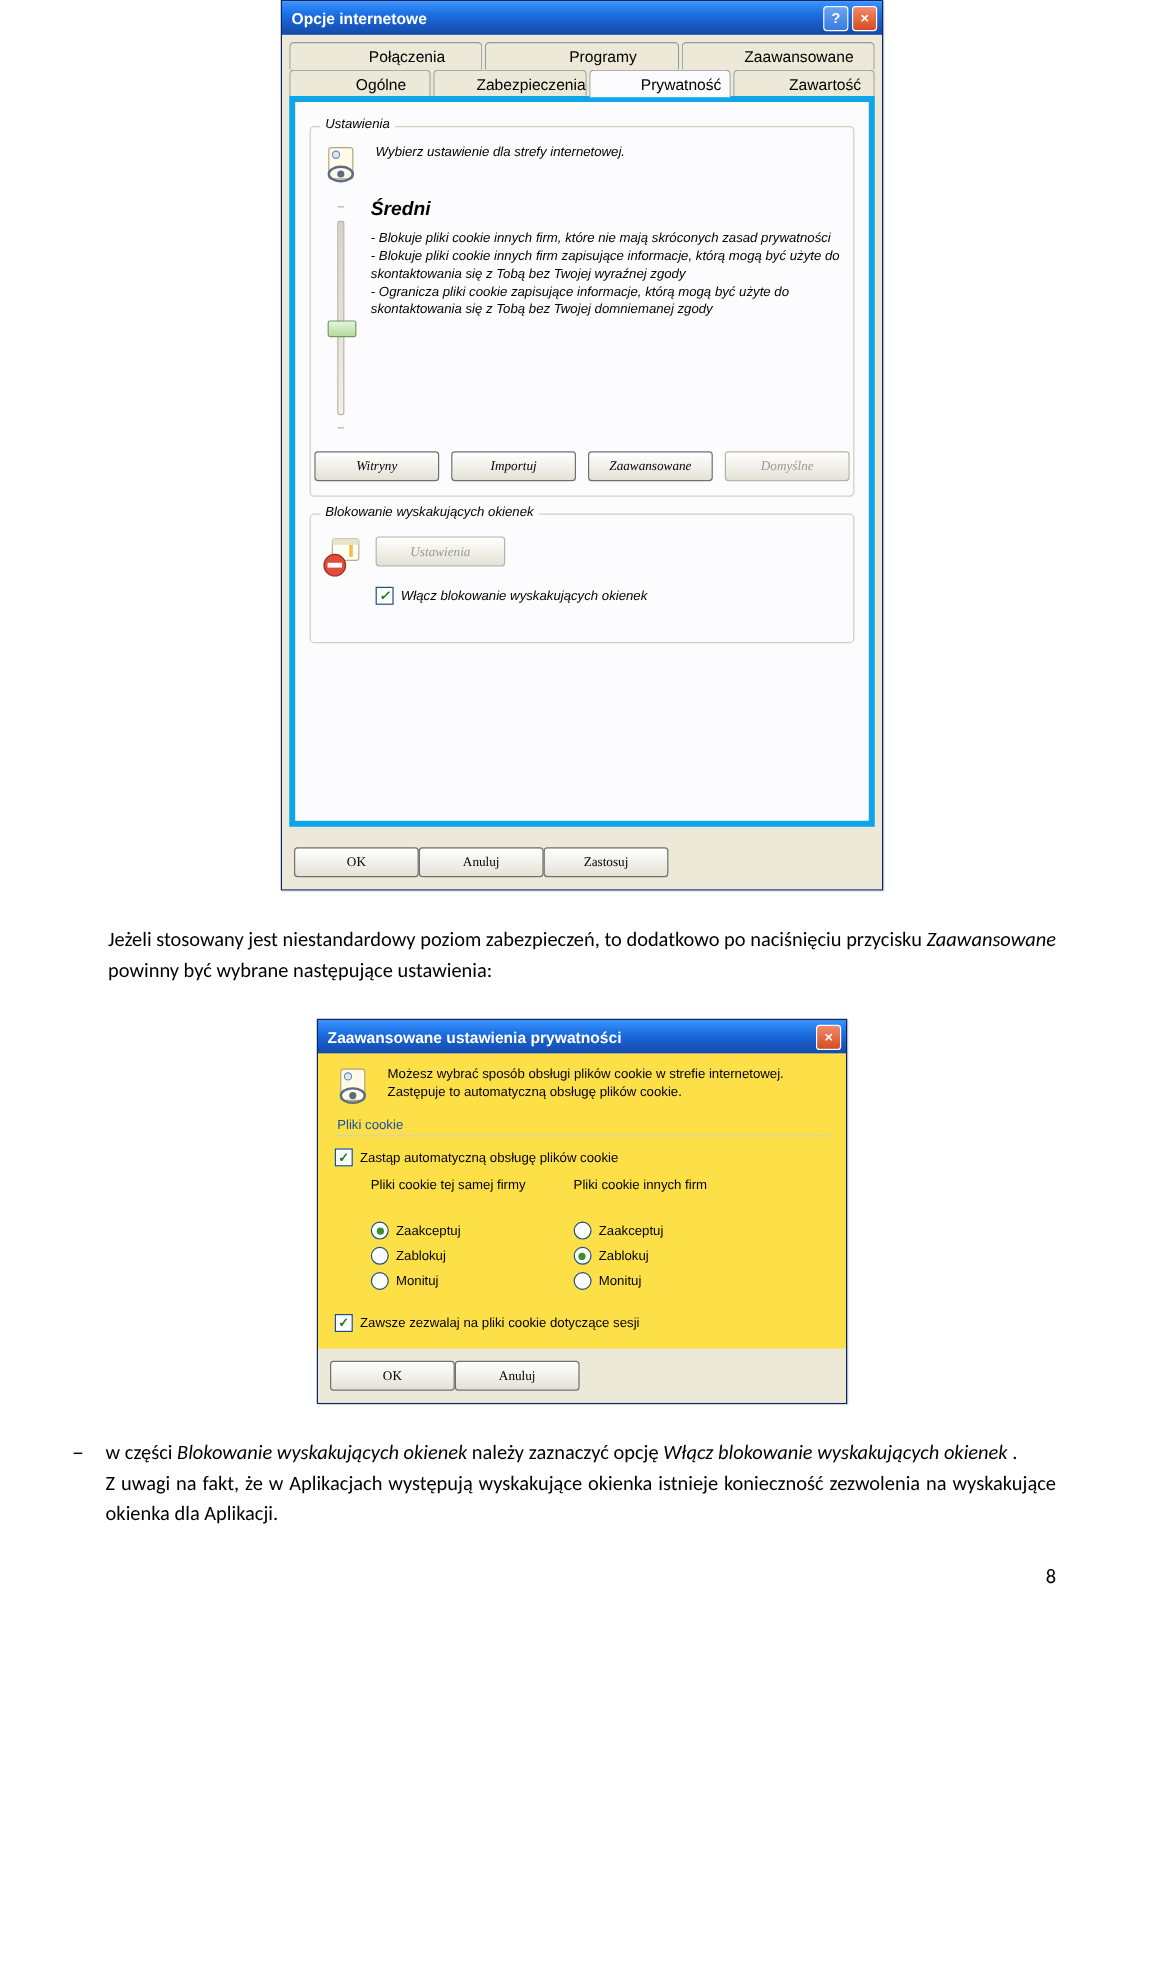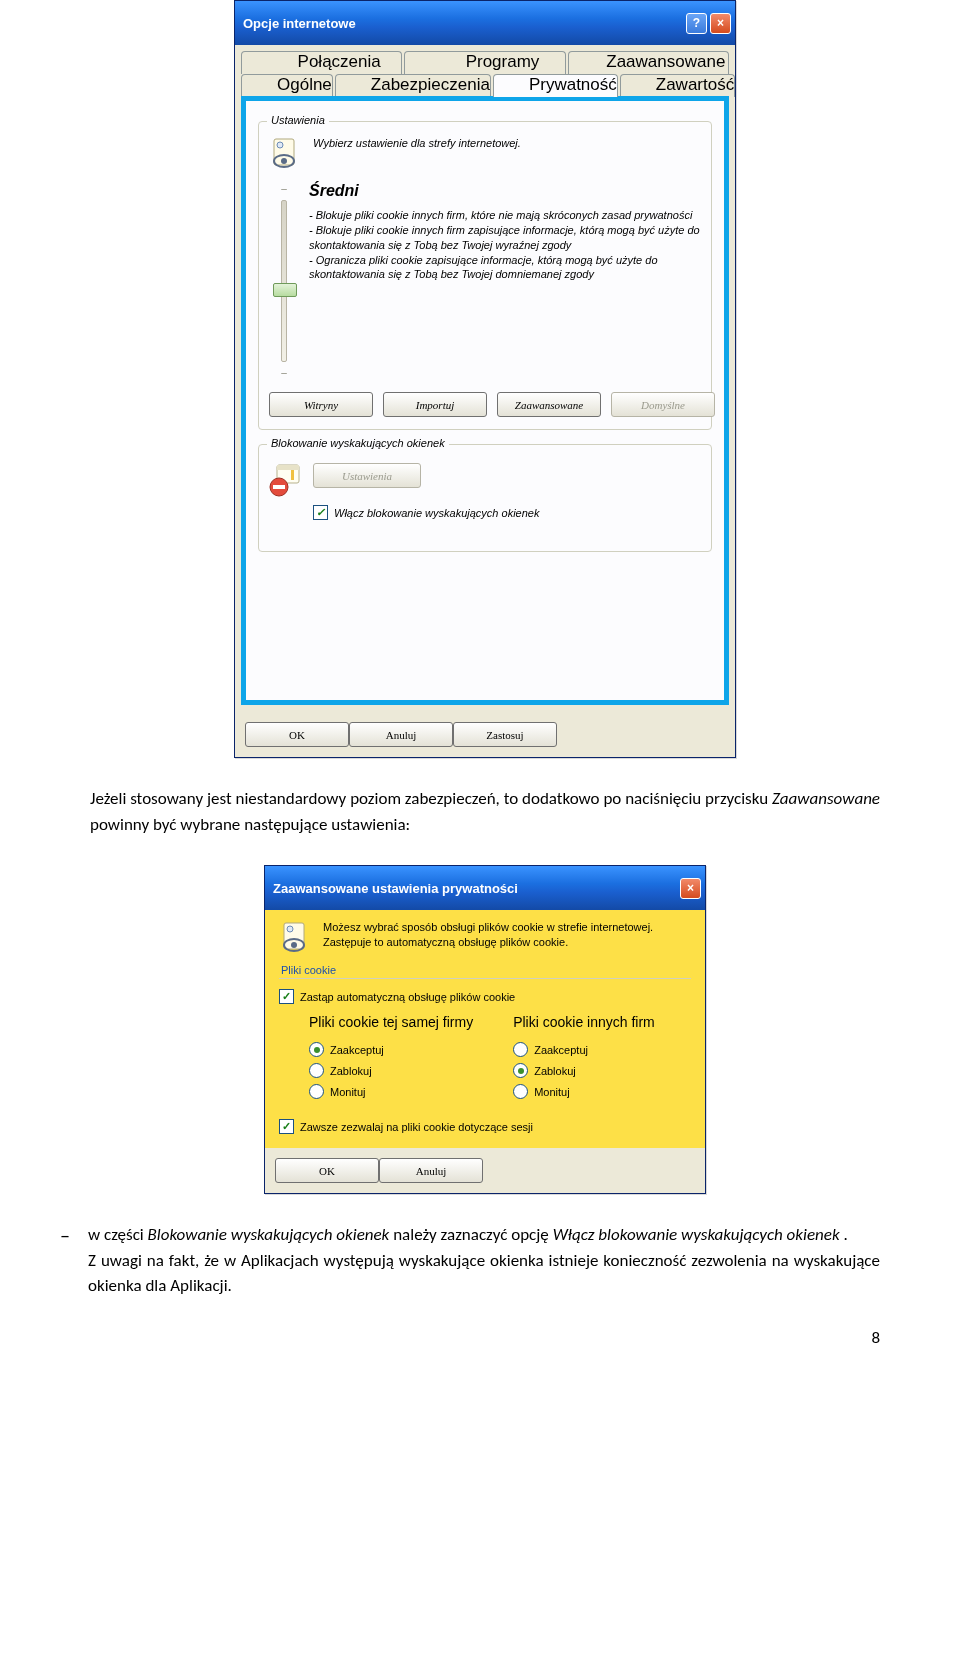--- a/index.html
+++ b/index.html
@@ -21,21 +21,21 @@
     background: #ece9d8;
     box-shadow: 1px 1px 0 rgba(0,0,0,.15);
     font-family: Tahoma, Arial, sans-serif;
     font-size: 12px;
     color: #000;
     margin: 0 auto;
   }
   .xp-titlebar {
     display: flex;
     align-items: center;
-    height: 44px;
+    height: 28px;
     padding: 0 4px 0 8px;
     background: linear-gradient(to bottom, #3a93ff 0%, #1b6fe0 40%, #1a5fcf 60%, #134aa6 100%);
     color: #fff;
     font-weight: bold;
     font-size: 13px;
   }
   .xp-titlebar .spacer { flex: 1; }
   .xp-title-btn {
     width: 21px; height: 21px;
     margin-left: 3px;
@@ -54,22 +54,22 @@
     display: flex;
     gap: 2px;
   }
   .tab {
     flex: 1;
     height: 22px;
     border: 1px solid #919b9c;
     border-bottom: none;
     border-radius: 4px 4px 0 0;
     background: #ece9d8;
-    display: flex; justify-content:center;
-    font-size: 17px;
+    display: flex; align-items:center; justify-content:center;
+    font-size: 13px;
     position: relative;
     padding-left: 35px;
   }
   .tab-row2 .tab { border-bottom: none; }
   .tab.active {
     background: #fcfcfe;
     z-index: 2;
   }
   .tab-panel {
     border: 5px solid #0ea5e9;
@@ -171,21 +171,21 @@
     font-size: 17px;
     margin-top: 8px;
   }
 
   
   .dlg2-body { padding: 10px 14px 8px 14px; background:#fde047; }
   .section-label { color:#1a4fae; font-size:11px; margin: 10px 0 2px 2px; }
   .hr { height:1px; background:#d0d0bf; margin:2px 0 10px 0; }
   .indent { margin-left: 30px; }
   .cols { display:flex; gap:40px; margin-top:10px; }
-  .col-title { font-size:14px; margin-bottom:12px; }
+  .col-title { font-size:11px; margin-bottom:24px; }
   .radio-row,.check-row { display:flex; align-items:center; gap:6px; font-size:11px; margin:6px 0;}
   .xp-radio {
     width:13px;height:13px;border:1px solid #1c5180;border-radius:50%;
     display:flex;align-items:center;justify-content:center;background:#fff;
   }
   .xp-radio.sel::after{content:"";width:6px;height:6px;border-radius:50%;background:#3a8f2e;}
 </style>
 </head>
 <body>
 
@@ -253,21 +253,21 @@
             <span class="tickmark">–</span>
           </div>
           <div style="flex:1;">
             <div class="level-title">Średni</div>
             <div class="msg">- Blokuje pliki cookie innych firm, które nie mają skróconych zasad prywatności</div>
             <div class="msg">- Blokuje pliki cookie innych firm zapisujące informacje, którą mogą być użyte do skontaktowania się z Tobą bez Twojej wyraźnej zgody</div>
             <div class="msg">- Ogranicza pliki cookie zapisujące informacje, którą mogą być użyte do skontaktowania się z Tobą bez Twojej domniemanej zgody</div>
           </div>
         </div>
 
-        <div class="btn-row" style="justify-content:space-between;">
+        <div class="btn-row" style="justify-content:center;">
           <div class="xp-btn">
               <span>Witryny</span>
             </div>
           <div class="xp-btn">
               <span>Importuj</span>
             </div>
           <div class="xp-btn">
               <span>Zaawansowane</span>
             </div>
           <div class="xp-btn disabled">

